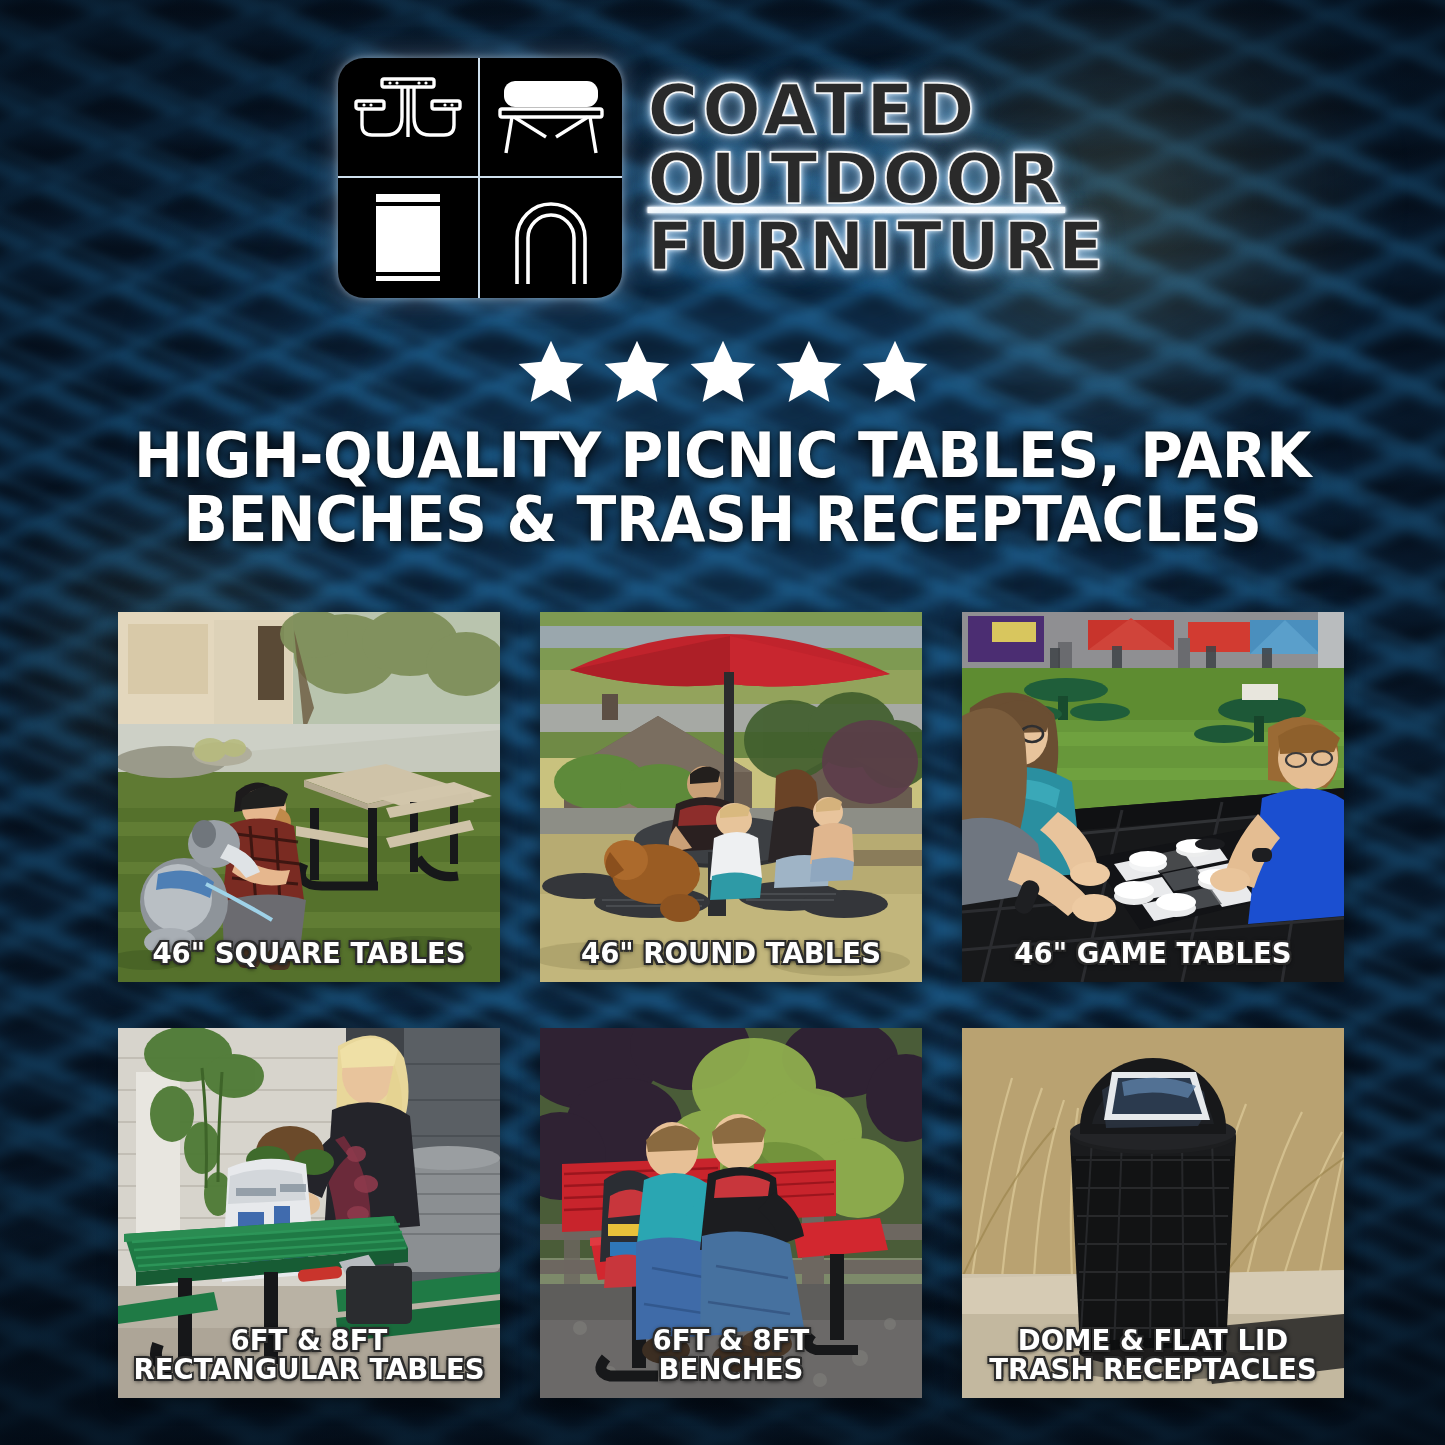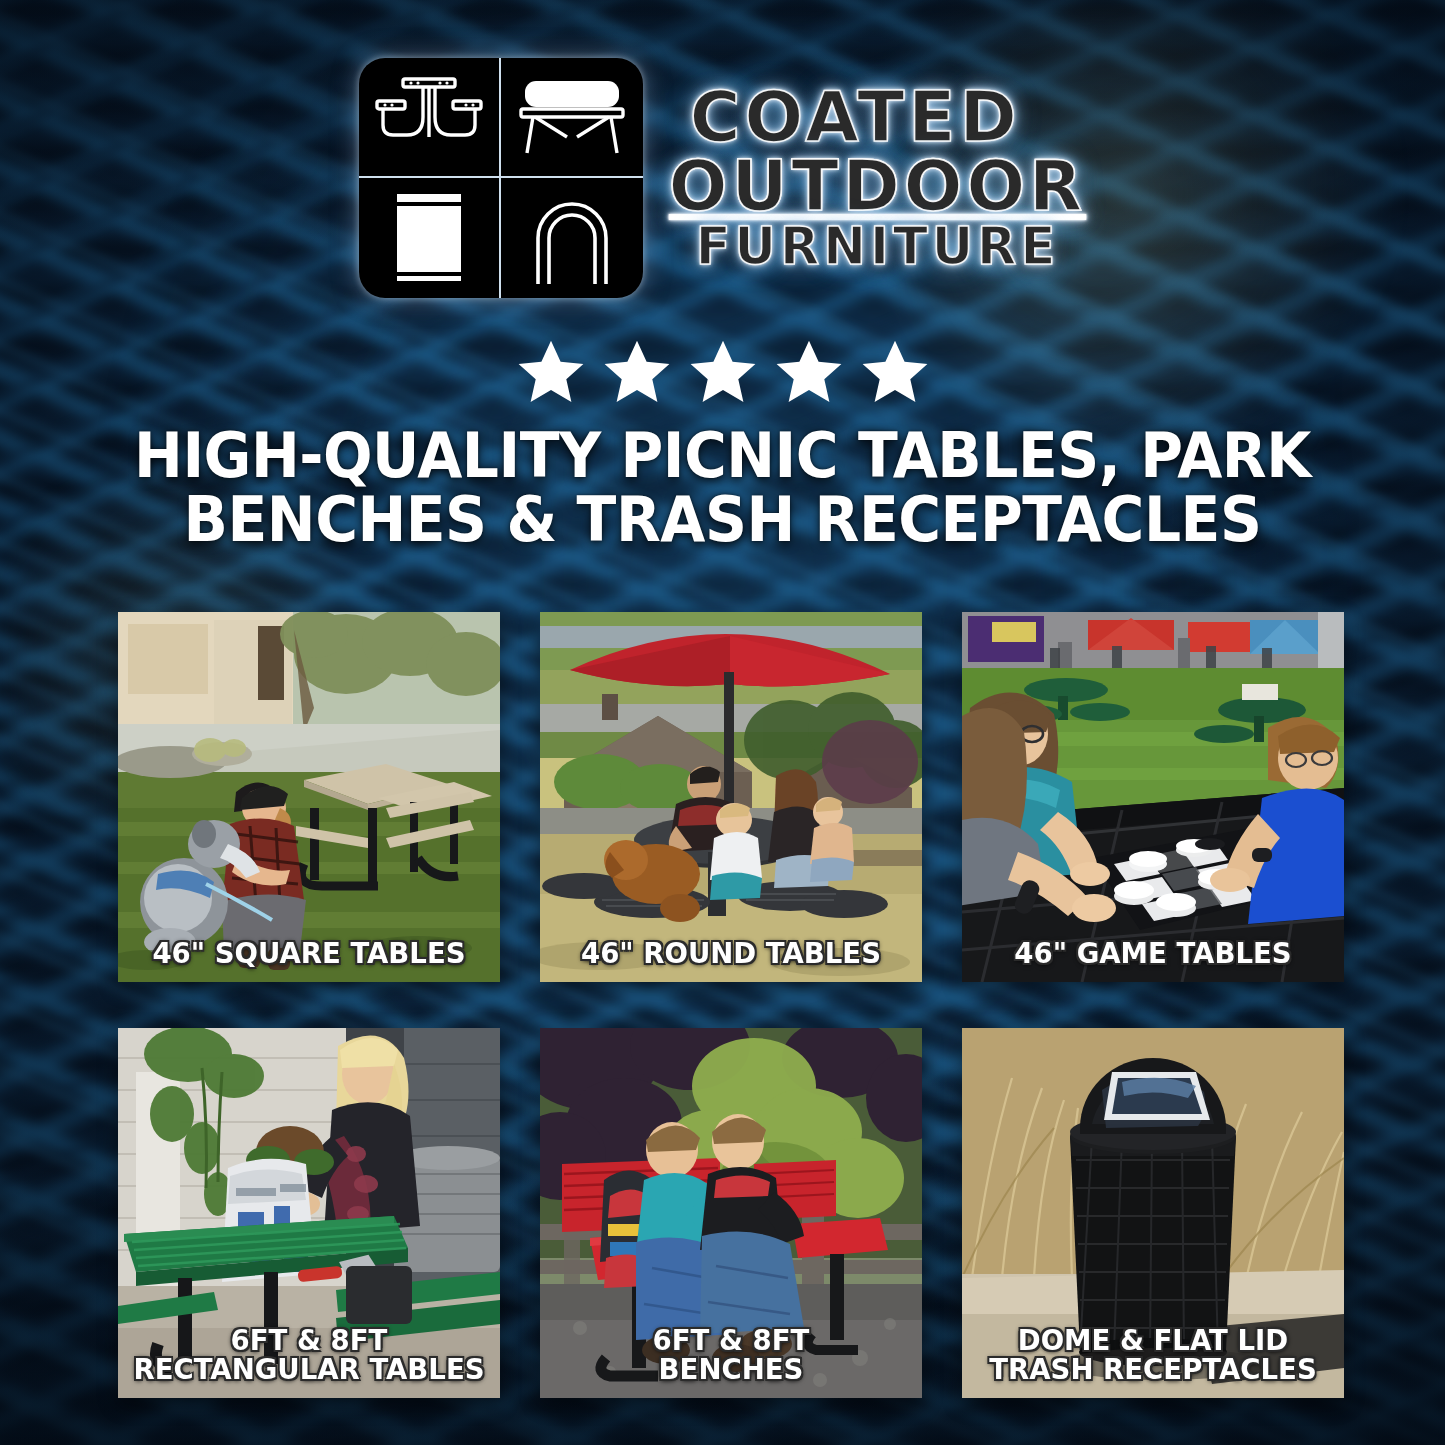--- a/index.html
+++ b/index.html
@@ -82,23 +82,23 @@
     font-family:"DejaVu Sans", sans-serif;
     font-weight:700;
     color:#2a2a2a;
     letter-spacing:4px;
     line-height:.97;
     text-shadow:
       0 0 2px #ffffff, 0 0 4px #dfeaf5, 0 0 9px rgba(200,225,250,0.95),
       0 0 17px rgba(150,200,240,0.75), 0 0 28px rgba(110,170,220,0.45);
     -webkit-text-stroke:1.5px rgba(255,255,255,0.92);
   }
-  .logo-type .l1 { font-size:69px;margin-left:21px; }
+  .logo-type .l1 { font-size:69px; }
   .logo-type .l2 { font-size:69px;text-decoration:underline; }
-  .logo-type .l3 { font-size:51px;text-align:center; }
+  .logo-type .l3 { font-size:66px;text-align:center; }
 
   
   .stars {
     position:absolute; left:0; right:0; top:336px;
     display:flex; justify-content:center; align-items:center; gap:14px;
   }
   .star { width:72px; height:72px; display:block; }
 
   
   .headline {

